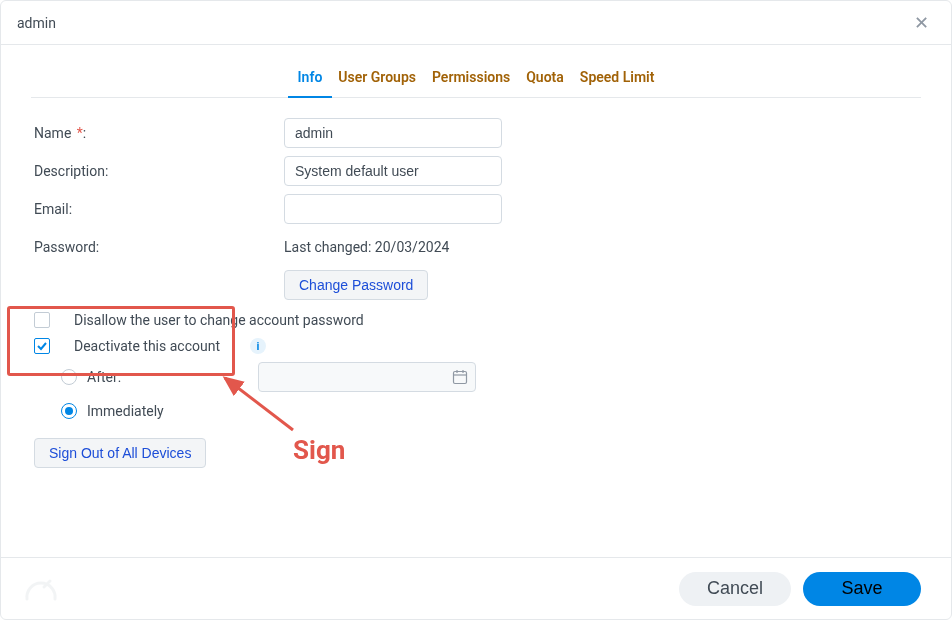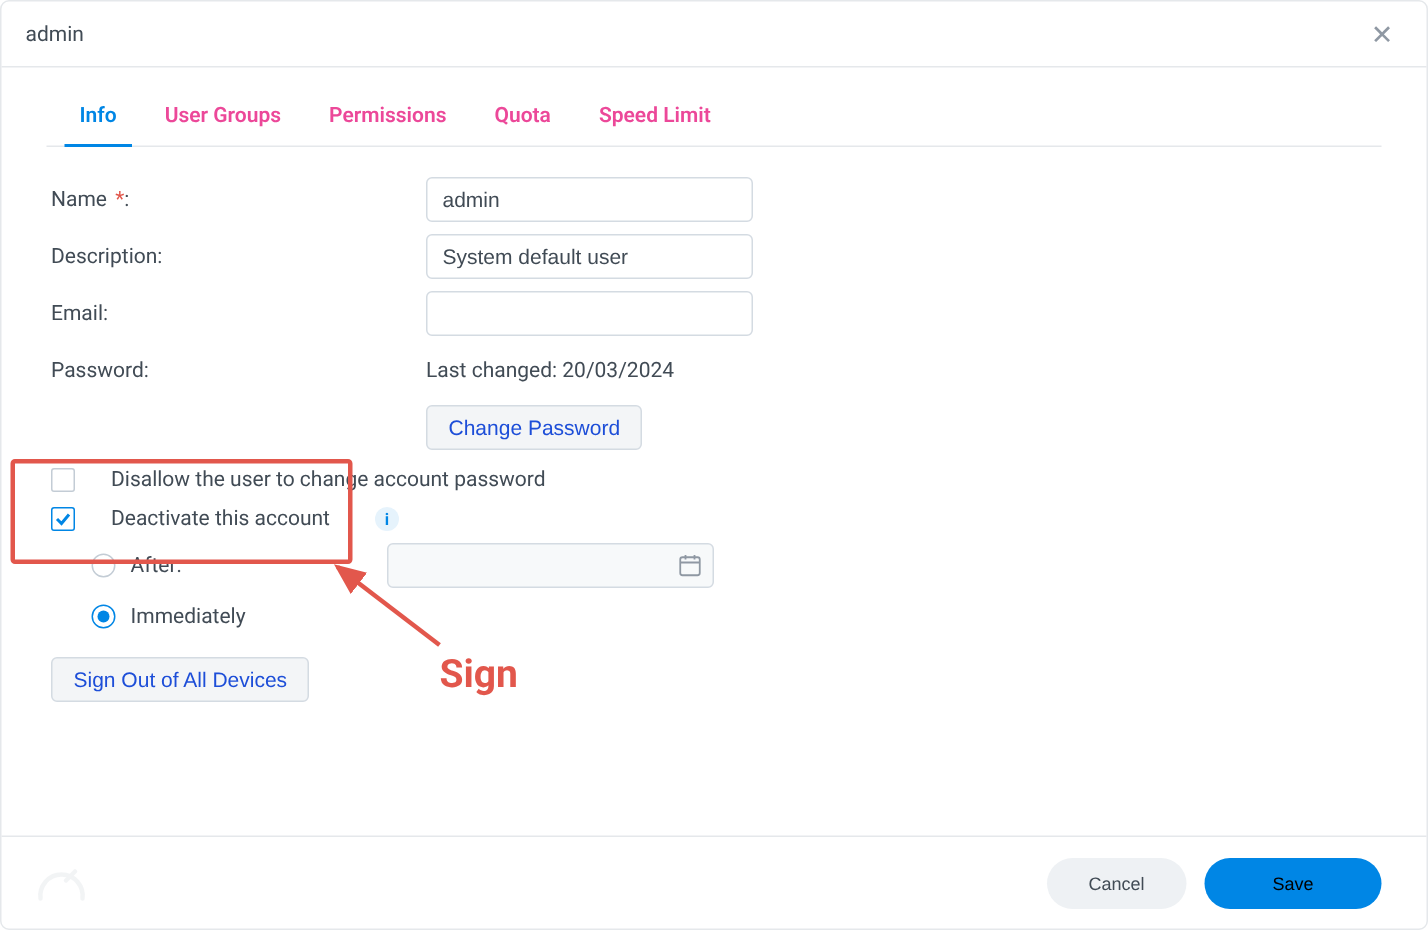--- a/index.html
+++ b/index.html
@@ -2,22 +2,22 @@
 <html><head>
 <meta charset="utf-8">
 <style>
   * { box-sizing: border-box; margin: 0; padding: 0; }
   html, body { width: 952px; height: 620px; font-family: -apple-system, BlinkMacSystemFont, "Segoe UI", Roboto, Arial, sans-serif; font-size: 14px; color: #414b55; background: #fff; }
   .window { position: relative; width: 952px; height: 620px; border: 1px solid #e5e8eb; border-radius: 6px; display: flex; flex-direction: column; }
   .titlebar { height: 44px; display: flex; align-items: center; padding: 0 16px; border-bottom: 1px solid #e5e8eb; }
   .titlebar .title { font-size: 14px; color: #414b55; flex: 1; }
   .close-x { font-size: 18px; color: #8f98a3; cursor: pointer; padding: 4px 6px; }
   .body { flex: 1; padding: 10px 30px 0 30px; position: relative; }
-  .tabs { display: flex; gap: 24px; border-bottom: 1px solid #e5e8eb; padding: 6px 18px 0 18px; }
-  .tab { padding: 8px 4px 12px 4px; font-size: 14px; font-weight: 600; color: #ec4899; cursor: pointer; position: relative; }
+  .tabs { display: flex; gap: 8px; border-bottom: 1px solid #e5e8eb; padding: 6px 18px 0 18px; justify-content: center; }
+  .tab { padding: 8px 4px 12px 4px; font-size: 14px; font-weight: 600; color: #a16207; cursor: pointer; position: relative; }
   .tab.active { color: #0086e5; }
   .tab.active::after { content: ""; position: absolute; left: -6px; right: -6px; bottom: -1px; height: 2px; background: #0086e5; }
   .form { padding: 18px 0 0 0; }
   .row { display: flex; align-items: center; min-height: 34px; margin-bottom: 4px; }
   .row .lbl { width: 253px; padding-left: 3px; }
   .req { color: #e2574c; margin-left: 2px; }
   .row .val { flex: 0 0 auto; }
   input[type=text].fld { width: 218px; height: 30px; border: 1px solid #d4dbe2; border-radius: 4px; padding: 4px 10px; color: #414b55; font-size: 14px; background: #fff; }
   .btn { height: 30px; padding: 0 14px; border: 1px solid #d4dbe2; border-radius: 4px; background: #f3f5f7; color: #1d4ed8; font-size: 14px; cursor: pointer; display: inline-flex; align-items: center; }
   .checkbox-row { display: flex; align-items: center; gap: 24px; margin: 10px 0 6px 3px; }
@@ -33,21 +33,21 @@
   .radio.selected { border-color: #0086e5; }
   .radio.selected .dot { display: block; }
   .date-field-wrap { position: relative; margin-left: 127px; }
   .date-field { width: 218px; height: 30px; border: 1px solid #d4dbe2; border-radius: 4px; background: #f7f9fa; padding-right: 30px; }
   .cal-icon { position: absolute; right: 8px; top: 7px; width: 16px; height: 16px; color: #8f98a3; }
   .highlight-box { position: absolute; border: 3px solid #e2574c; border-radius: 3px; pointer-events: none; }
   .annot-arrow { position: absolute; pointer-events: none; }
   .annot-text { position: absolute; color: #e2574c; font-weight: 700; font-size: 26px; pointer-events: none; }
   .footer { height: 62px; display: flex; align-items: center; justify-content: flex-end; gap: 12px; padding: 0 30px; border-top: 1px solid #e5e8eb; position: relative; }
   .logo { position: absolute; left: 22px; bottom: 14px; opacity: 0.22; }
-  .btn-pill { height: 34px; padding: 0 28px; border-radius: 17px; border: none; font-size: 12px; cursor: pointer; }
+  .btn-pill { height: 34px; padding: 0 28px; border-radius: 17px; border: none; font-size: 18px; cursor: pointer; }
   .btn-cancel { background: #eef1f4; color: #414b55; }
   .btn-save { background: #0086e5; color: #000000; min-width: 118px; }
 </style>
 </head>
 <body>
 
 <div class="window">
   <div class="titlebar">
     <div class="title">admin</div>
     <div class="close-x">✕</div>

